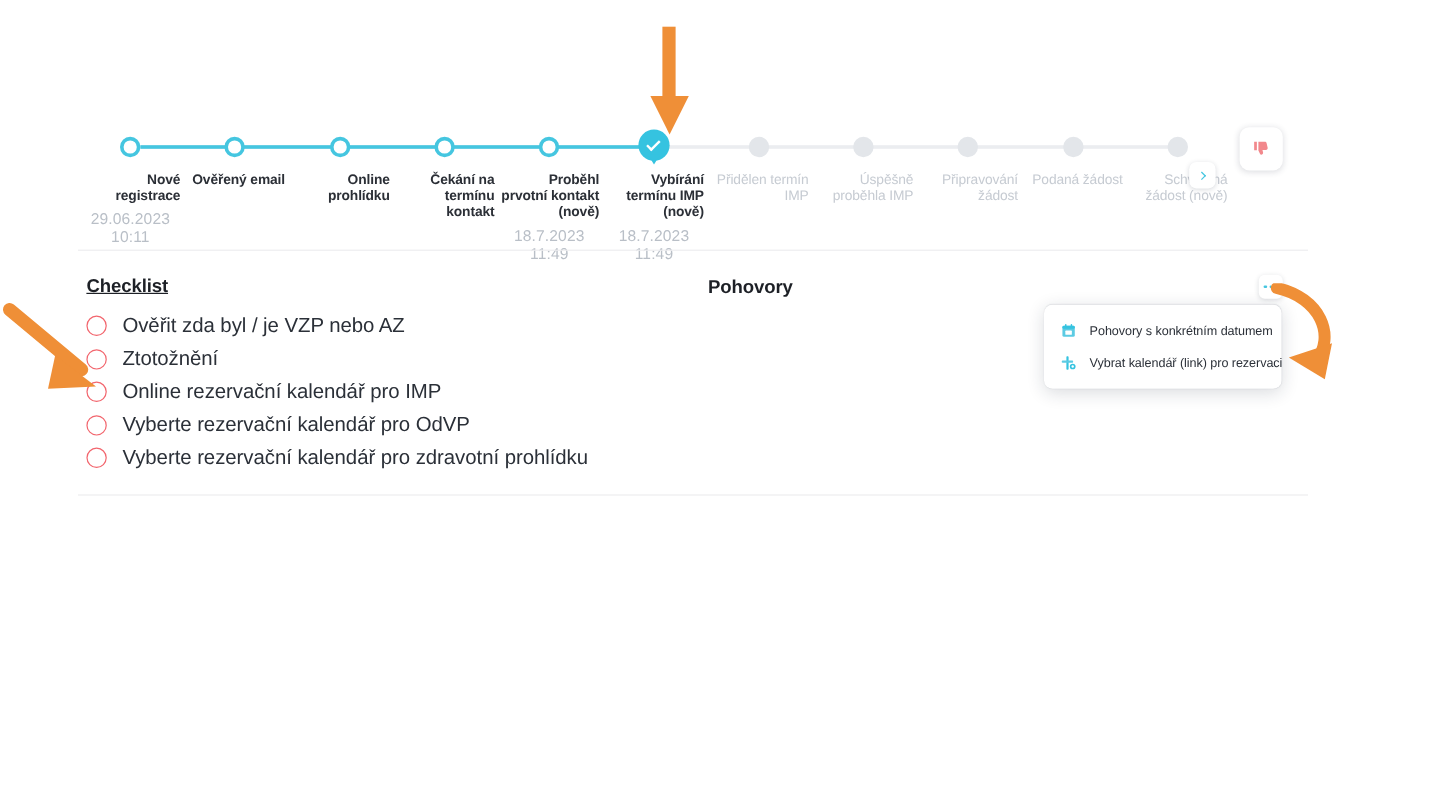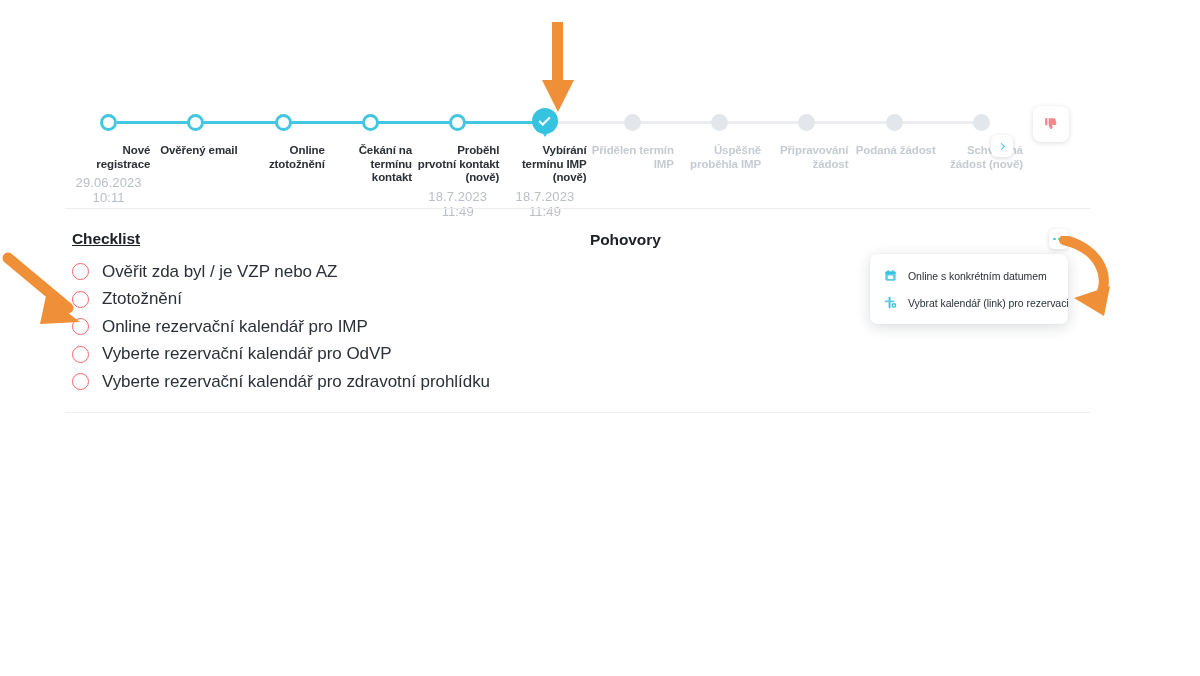--- a/index.html
+++ b/index.html
@@ -83,21 +83,21 @@
   }
   .step-label {
     font-size: 11.5px;
     line-height: 13.5px;
     color: #2b2f36;
     font-weight: 600;
     letter-spacing: -0.1px;
     padding: 0 2px;
     text-align: right;
   }
-  .step.pending .step-label { color: #c6cbd2; font-weight: 700; }
+  .step.pending .step-label { color: #c6cbd2; font-weight: 400; }
   .step-time {
     margin-top: 4px;
     font-size: 13px;
     color: #b9bfc7;
     letter-spacing: 0.1px;
   }
 
   .feedback-btn {
     position: absolute;
     left: 1033px; top: 106px;
@@ -243,21 +243,21 @@
           <div class="node-wrap">
             <div class="node"></div>
           </div>
           <div class="step-label">Ověřený email</div>
           <div class="step-time"></div>
         </div>
         <div class="step">
           <div class="node-wrap">
             <div class="node"></div>
           </div>
-          <div class="step-label">Online ztotožnění</div>
+          <div class="step-label">Online prohlídku</div>
           <div class="step-time"></div>
         </div>
         <div class="step">
           <div class="node-wrap">
             <div class="node"></div>
           </div>
           <div class="step-label">Čekání na termínu kontakt</div>
           <div class="step-time"></div>
         </div>
         <div class="step">
@@ -364,21 +364,21 @@
     <div class="dd-item">
       <span class="dd-icon">
         <svg width="13" height="13" viewBox="0 0 24 24">
           <rect x="2.5" y="4.5" width="19" height="17" rx="2.5" fill="#5ccbe3"></rect>
           <rect x="2.5" y="4.5" width="19" height="4.6" rx="2" fill="#35c3e0"></rect>
           <rect x="6.5" y="1.8" width="2.3" height="4.4" rx="1.1" fill="#35c3e0"></rect>
           <rect x="15.2" y="1.8" width="2.3" height="4.4" rx="1.1" fill="#35c3e0"></rect>
           <rect x="7" y="12" width="10" height="6.5" rx="1" fill="#ffffff"></rect>
         </svg>
       </span>
-      <span class="dd-label">Online s konkrétním datumem</span>
+      <span class="dd-label">Pohovory s konkrétním datumem</span>
     </div>
     <div class="dd-item">
       <span class="dd-icon">
         <svg width="13" height="13" viewBox="0 0 24 24">
           <rect x="8.6" y="1.5" width="3.4" height="21" rx="1.2" fill="#35c3e0"></rect>
           <rect x="1.5" y="8.3" width="17.5" height="3.4" rx="1.2" fill="#5ccbe3"></rect>
           <circle cx="18.3" cy="17.4" r="4.4" fill="#35c3e0"></circle>
           <circle cx="18.3" cy="17.4" r="1.8" fill="#ffffff"></circle>
         </svg>
       </span>

